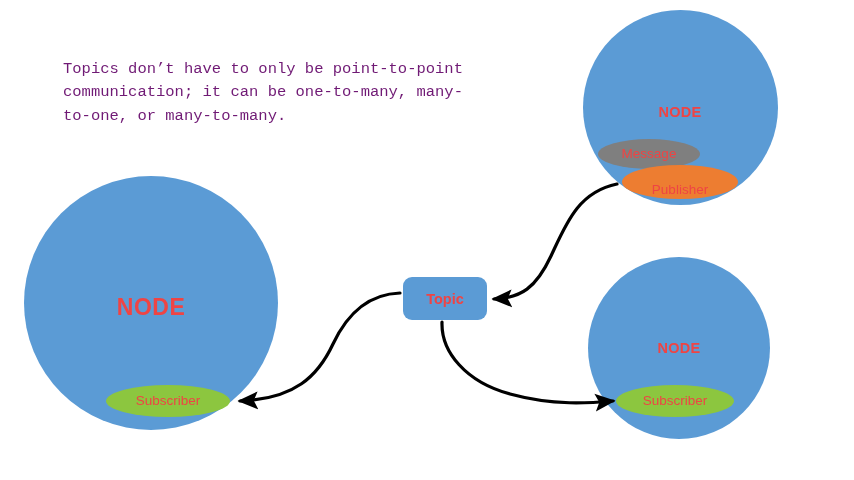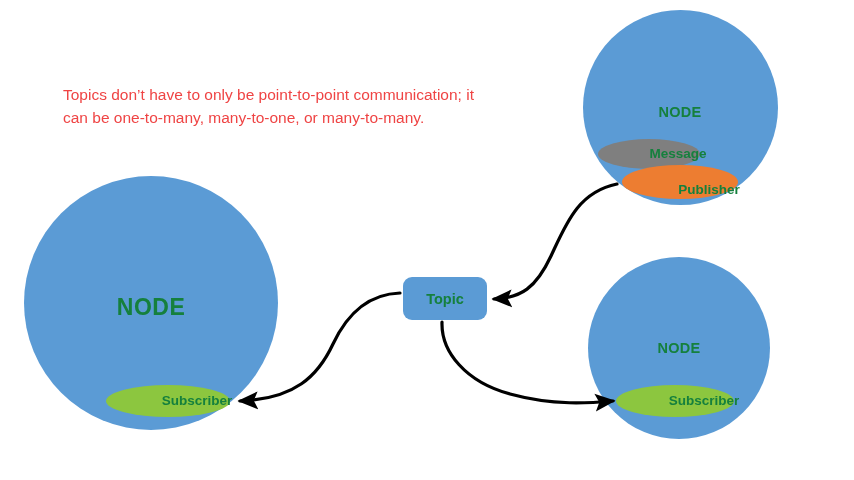--- a/index.html
+++ b/index.html
@@ -28,48 +28,46 @@
     width: 854px;
     height: 480px;
   }
   .caption {
     position: absolute;
     left: 63px;
     top: 58px;
     width: 420px;
     font-size: 15.5px;
     line-height: 1.5;
-    color: #ef4444;
+    color: #701a75;
     white-space: pre-line;
-    font-family: Liberation Sans, sans-serif;
-    margin-top: 25px;
+    font-family: Liberation Mono, monospace;
   }
   
   .lbl {
     position: absolute;
-    color: #15803d;
+    color: #ef4444;
     font-family: "Liberation Sans", sans-serif;
     text-align: center;
     white-space: nowrap;
     pointer-events: none;
   }
   .lbl-node-big {
     font-size: 23px;
     font-weight: bold;
     letter-spacing: 0.5px;
   }
   .lbl-node {
     font-size: 14.5px;
     font-weight: bold;
     letter-spacing: 0.3px;
   }
   .lbl-pill {
     font-size: 13.5px;
-    font-weight: bold;
-    margin-left: 29px;
+    font-weight: normal;
   }
   .lbl-topic {
     font-size: 14.5px;
     font-weight: bold;
     text-align: center;
   }
 </style>
 </head>
 <body>
 

